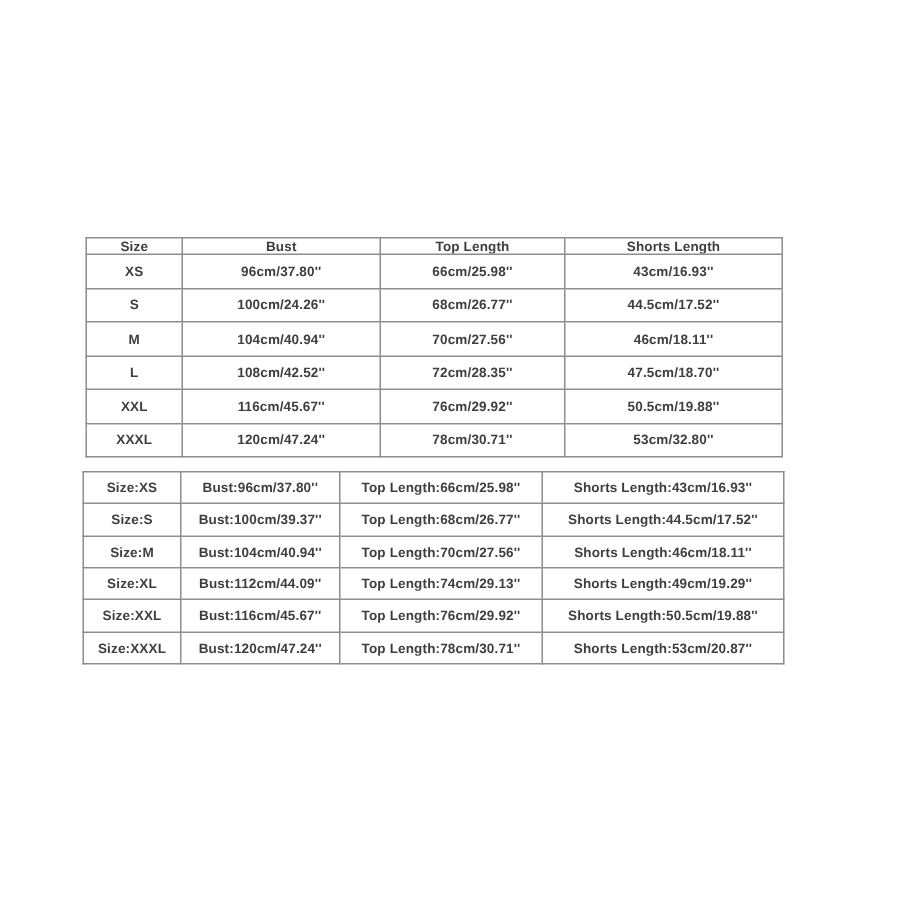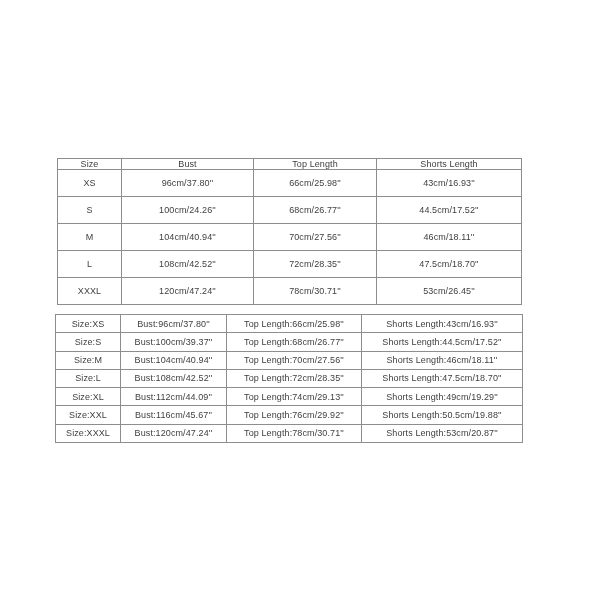--- a/index.html
+++ b/index.html
@@ -23,21 +23,21 @@
     font-weight: bold;
     color: #3e3e3e;
     letter-spacing: 0.1px;
   }
   table.size-table th,
   table.size-table td {
     border: 1px solid #8d8d8d;
     text-align: center;
     vertical-align: middle;
     padding: 0;
-    font-weight: normal;
+    font-weight: bold;
     overflow: hidden;
     white-space: nowrap;
   }
   
   table.t1 {
     left: 57px;
     top: 158px;
     width: 464px;
     height: 147px;
   }
@@ -89,24 +89,30 @@
         <td>70cm/27.56''</td>
         <td>46cm/18.11''</td>
       </tr>
       <tr>
         <td>L</td>
         <td>108cm/42.52''</td>
         <td>72cm/28.35''</td>
         <td>47.5cm/18.70''</td>
       </tr>
       <tr>
+        <td>XXL</td>
+        <td>116cm/45.67''</td>
+        <td>76cm/29.92''</td>
+        <td>50.5cm/19.88''</td>
+      </tr>
+      <tr>
         <td>XXXL</td>
         <td>120cm/47.24''</td>
         <td>78cm/30.71''</td>
-        <td>53cm/26.45''</td>
+        <td>53cm/32.80''</td>
       </tr>
     </tbody>
   </table>
 
   <table class="size-table t2">
     <colgroup>
       <col style="width:65px">
       <col style="width:106px">
       <col style="width:135px">
       <col style="width:161px">
@@ -124,26 +130,20 @@
         <td>Top Length:68cm/26.77''</td>
         <td>Shorts Length:44.5cm/17.52''</td>
       </tr>
       <tr>
         <td>Size:M</td>
         <td>Bust:104cm/40.94''</td>
         <td>Top Length:70cm/27.56''</td>
         <td>Shorts Length:46cm/18.11''</td>
       </tr>
       <tr>
-        <td>Size:L</td>
-        <td>Bust:108cm/42.52''</td>
-        <td>Top Length:72cm/28.35''</td>
-        <td>Shorts Length:47.5cm/18.70''</td>
-      </tr>
-      <tr>
         <td>Size:XL</td>
         <td>Bust:112cm/44.09''</td>
         <td>Top Length:74cm/29.13''</td>
         <td>Shorts Length:49cm/19.29''</td>
       </tr>
       <tr>
         <td>Size:XXL</td>
         <td>Bust:116cm/45.67''</td>
         <td>Top Length:76cm/29.92''</td>
         <td>Shorts Length:50.5cm/19.88''</td>

